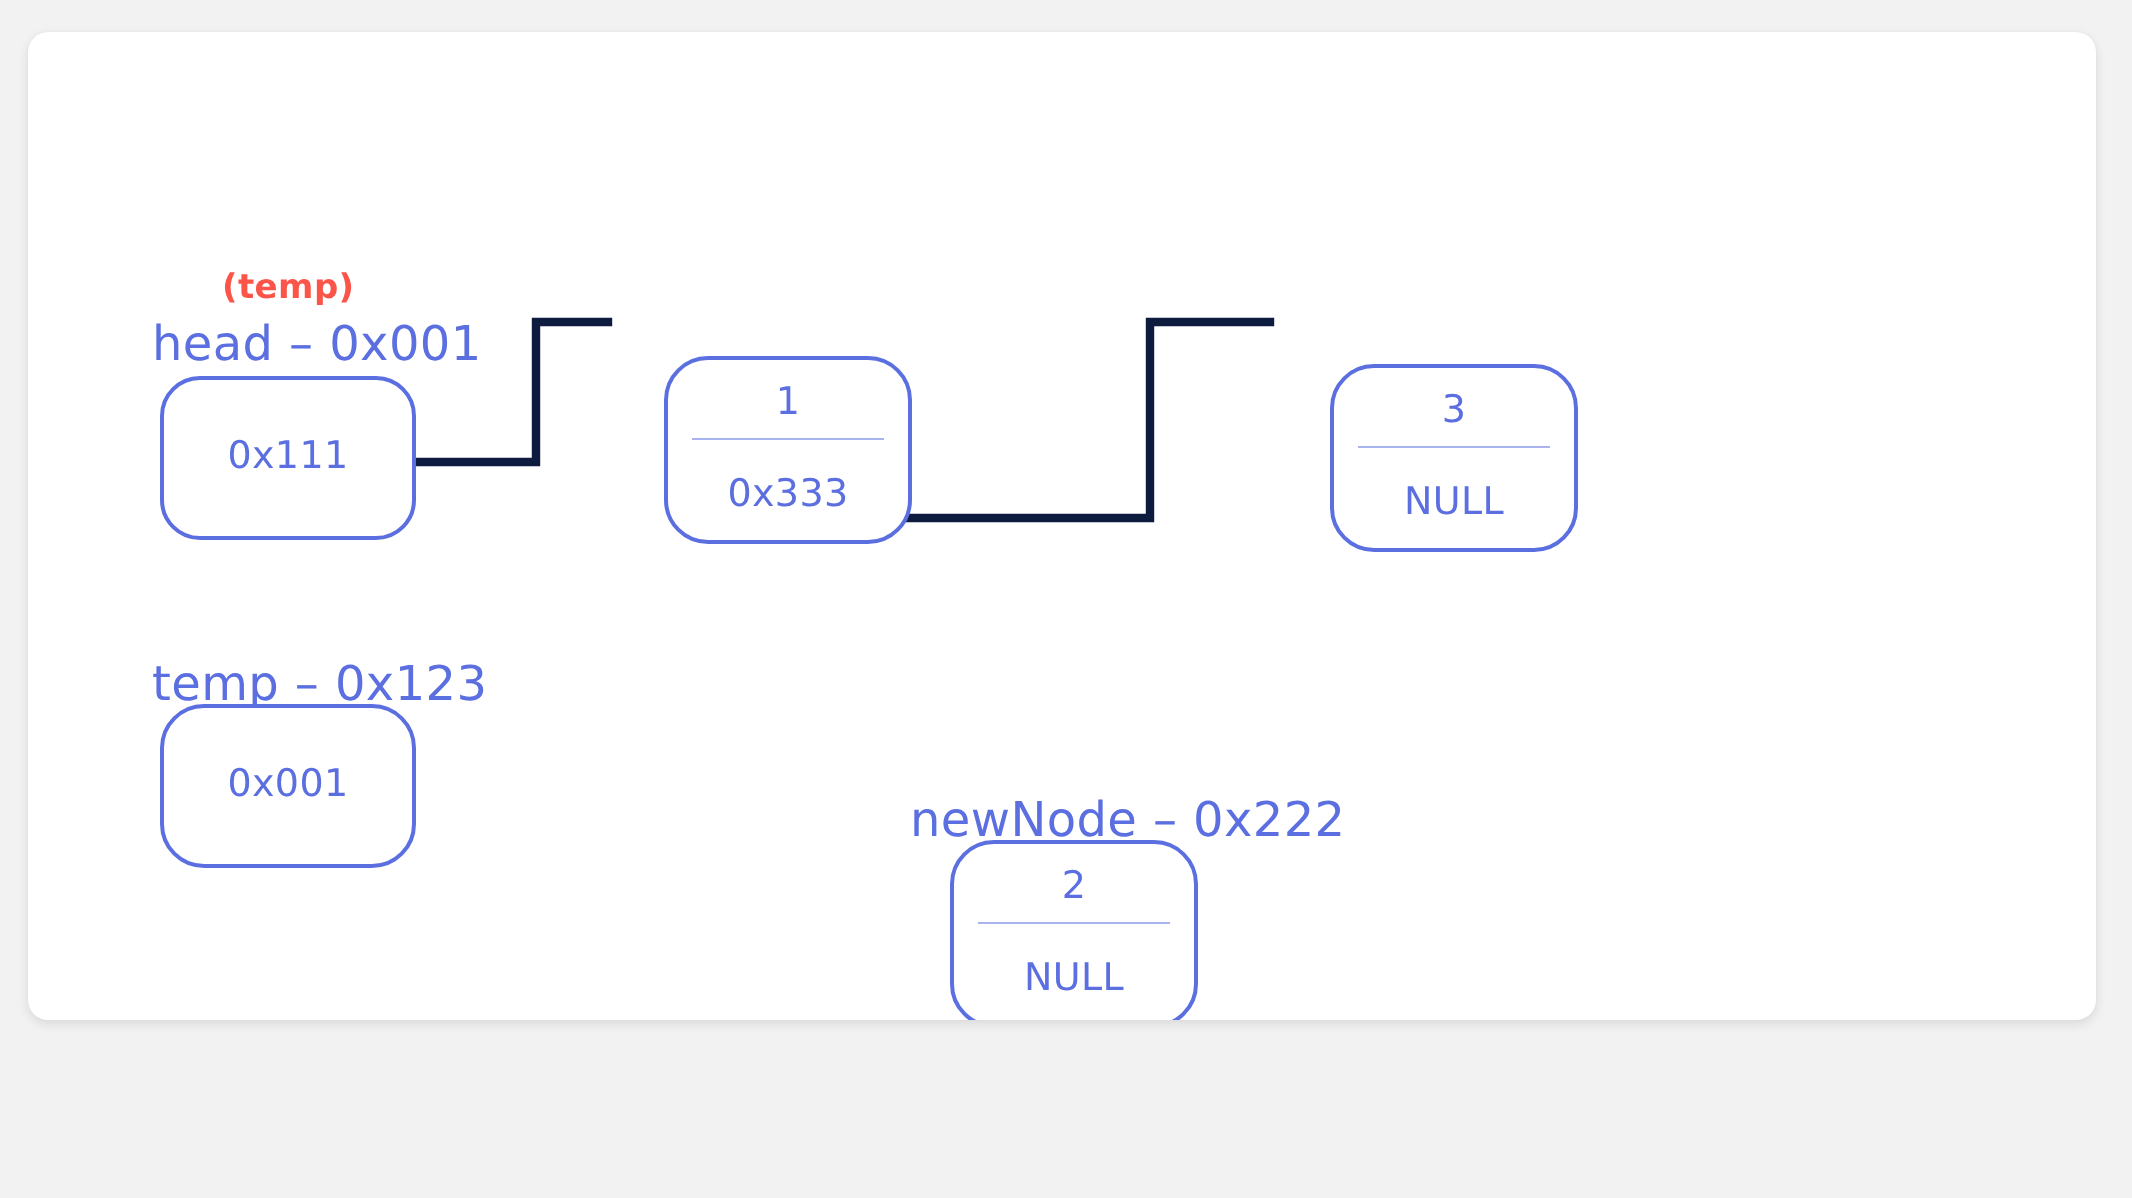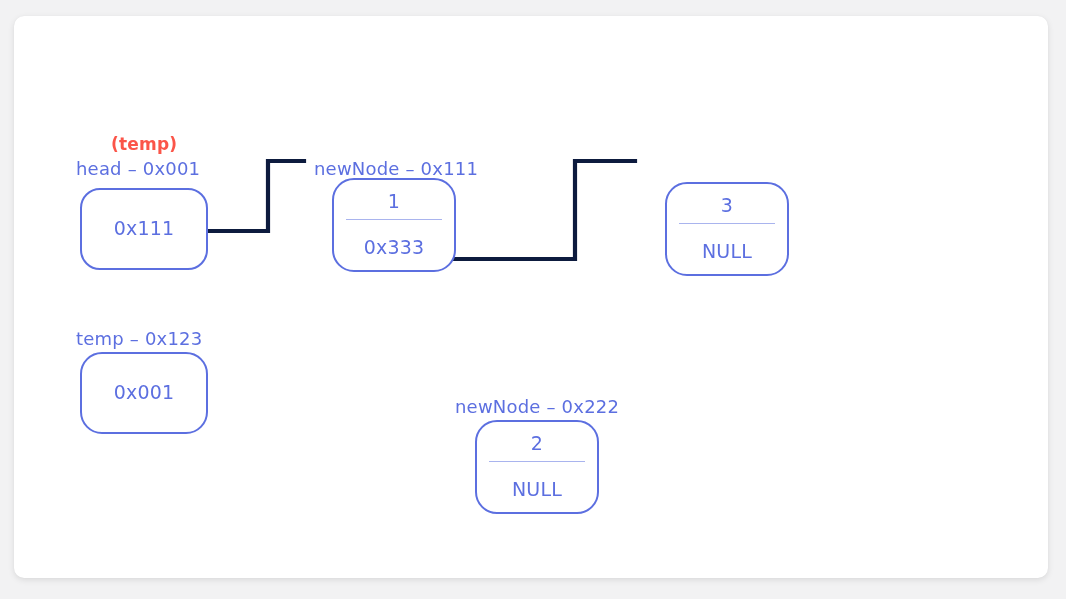--- a/index.html
+++ b/index.html
@@ -12,21 +12,21 @@
     background: #f2f2f3;
     font-family: "DejaVu Sans", sans-serif;
     overflow: hidden;
   }
 
   #canvas {
     position: absolute;
     left: 14px;
     top: 16px;
     width: 1034px;
-    height: 562px;
+    height: 494px;
     background: #ffffff;
     border-radius: 10px;
     box-shadow: 0 2px 6px rgba(0,0,0,0.10), 0 0 1px rgba(0,0,0,0.06);
     overflow: hidden;
   }
 
   .diagram {
     position: absolute;
     left: 0; top: 0;
     width: 1034px;
@@ -63,21 +63,21 @@
     padding-top: 16px;
   }
   .node.one-cell .cell.value {
     padding: 0;
   }
 
   
   .var-label {
     position: absolute;
     color: #5c6fe0;
-    font-size: 18px;
+    font-size: 24px;
     white-space: nowrap;
     letter-spacing: 0.2px;
   }
   .temp-tag {
     position: absolute;
     color: #fb5549;
     font-size: 17px;
     font-weight: bold;
     white-space: nowrap;
     letter-spacing: 0.2px;
@@ -110,21 +110,20 @@
     <div class="var-label" style="left:62px; top:142px;">head – 0x001</div>
     <div class="node one-cell" style="left:66px; top:172px; width:128px; height:82px;border-radius:20px;">
       <div class="cell value">0x111</div>
     </div>
 
     <div class="var-label" style="left:62px; top:312px;">temp – 0x123</div>
     <div class="node one-cell" style="left:66px; top:336px; width:128px; height:82px;">
       <div class="cell value">0x001</div>
     </div>
 
-    <div class="var-label" style="left:300px; top:142px;">newNode – 0x111</div>
     <div class="node two-cell" style="left:318px; top:162px; width:124px; height:94px;">
       <div class="cell value">1</div>
       <div class="divider"></div>
       <div class="cell next">0x333</div>
     </div>
 
     <div class="node two-cell" style="left:651px; top:166px; width:124px; height:94px;">
       <div class="cell value">3</div>
       <div class="divider"></div>
       <div class="cell next">NULL</div>

